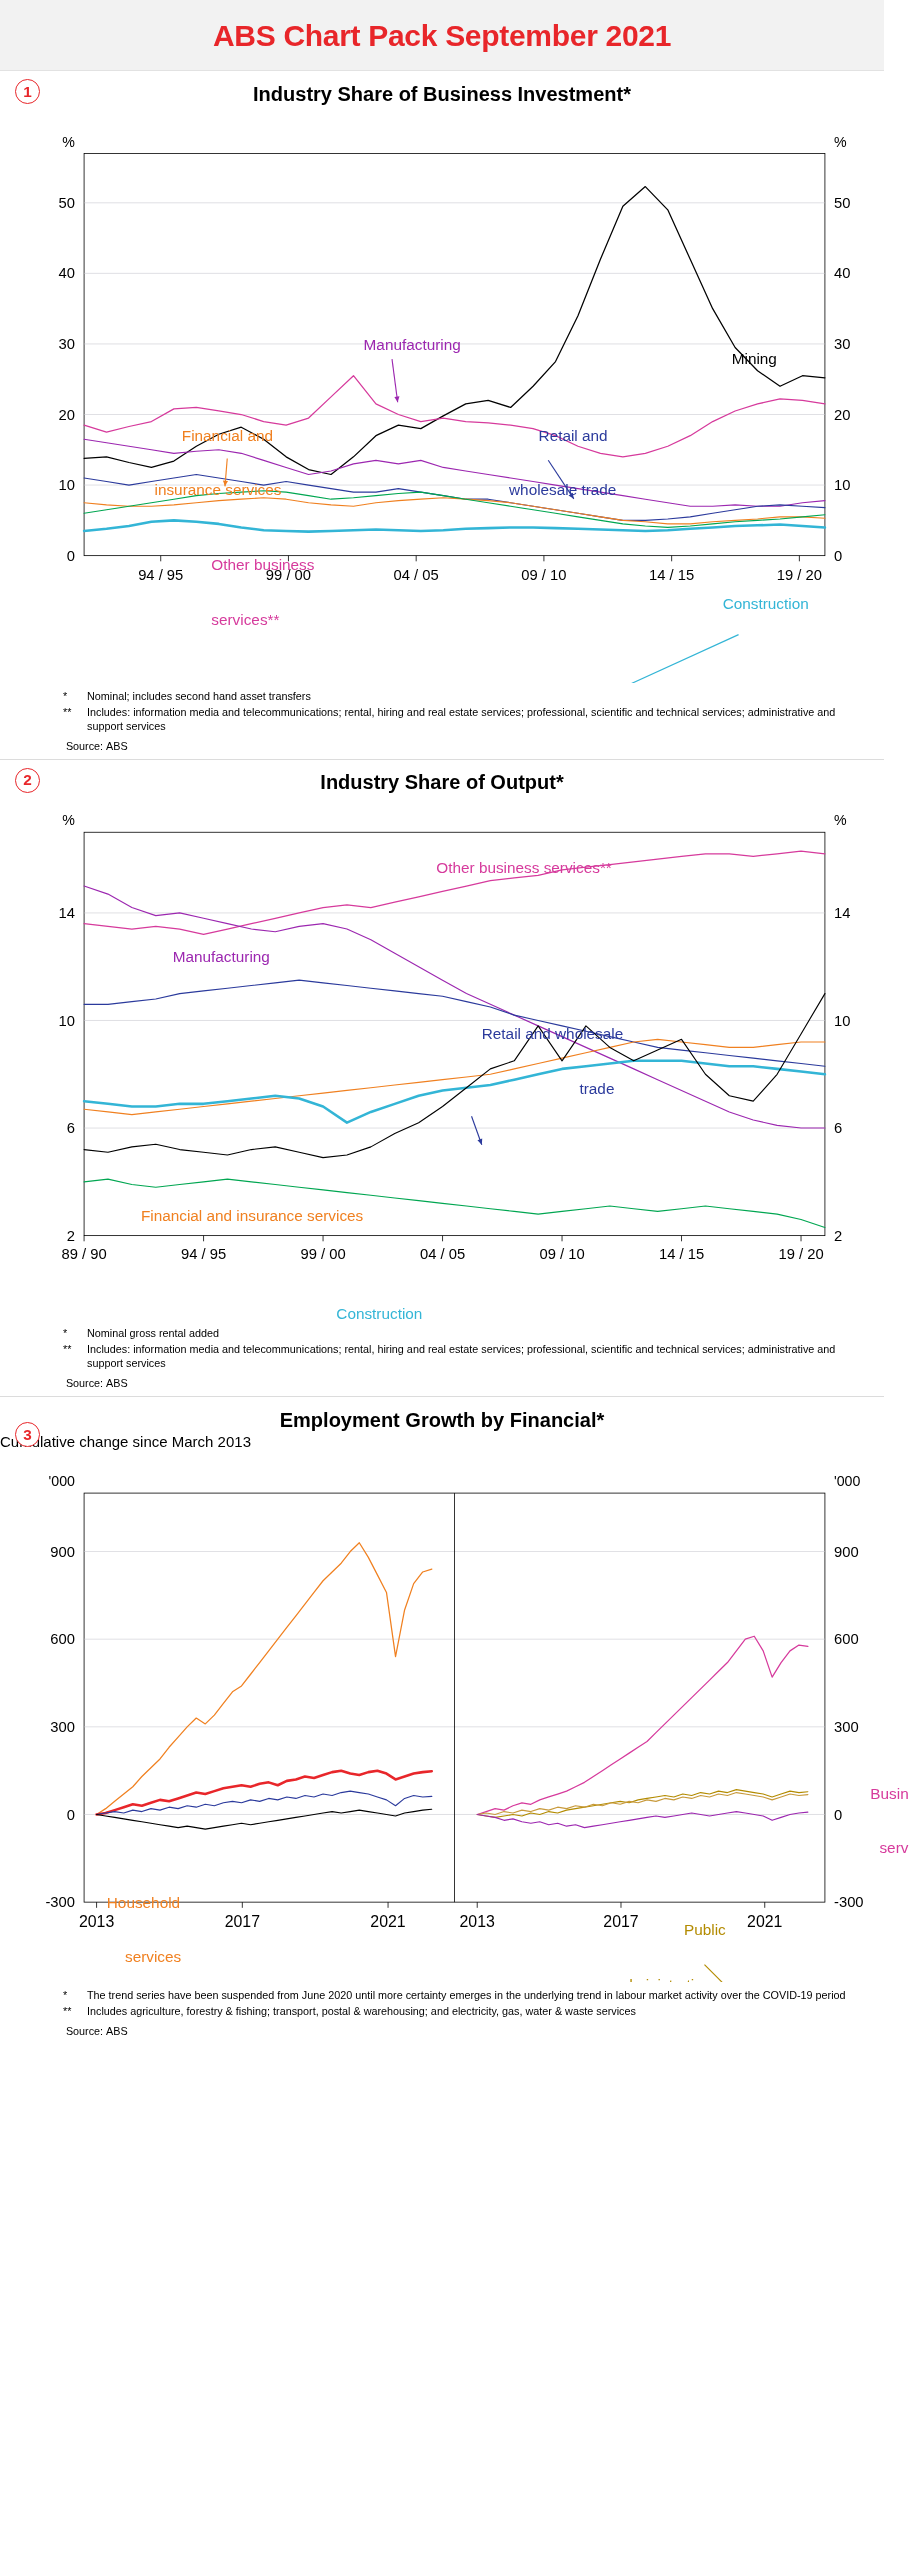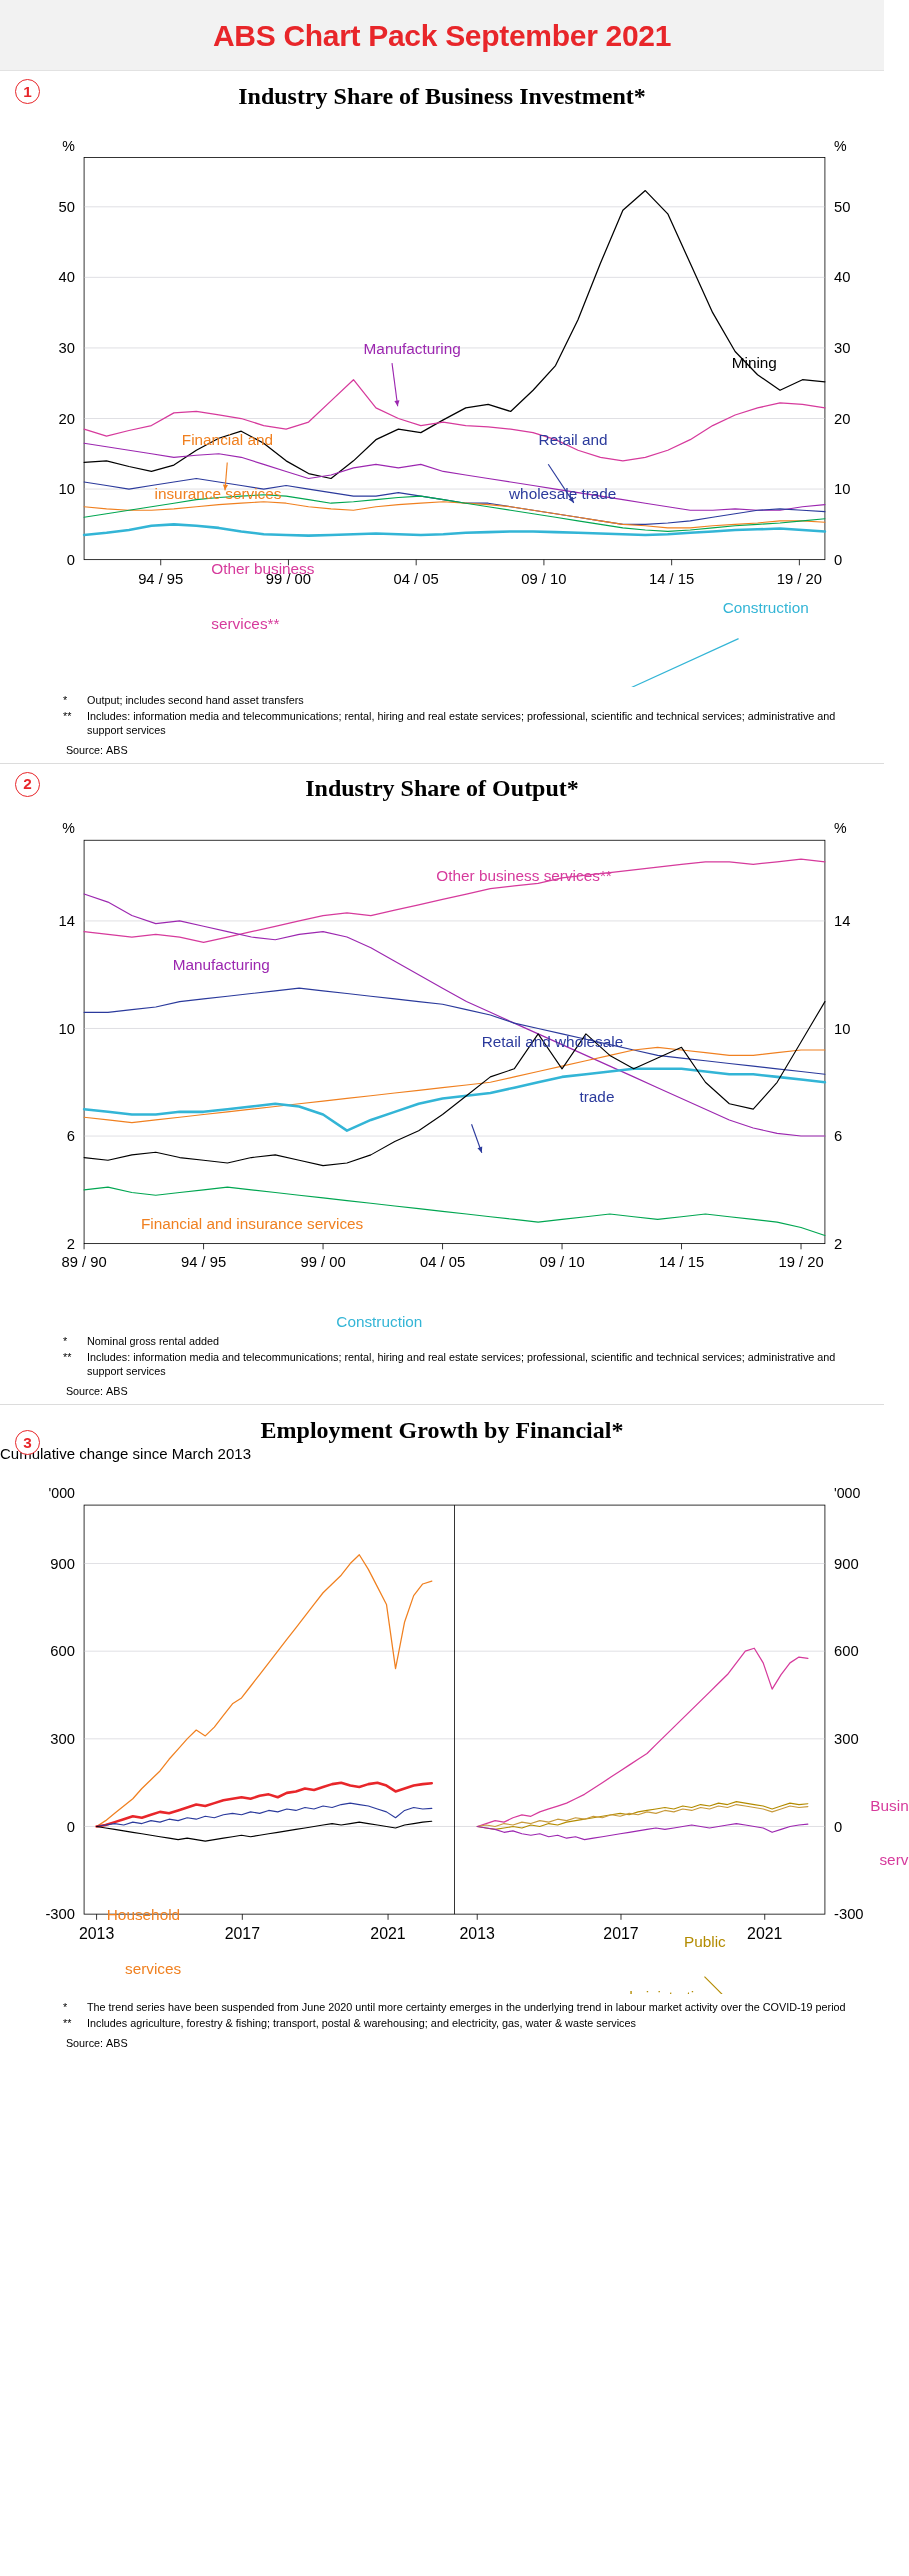--- a/index.html
+++ b/index.html
@@ -48,25 +48,24 @@
     font-size: 15.3px;
     font-weight: bold;
     display: flex;
     align-items: center;
     justify-content: center;
     background: #fff;
     box-sizing: border-box;
   }
   .panel-title {
     text-align: center;
-    font-size: 24px;
+    font-size: 20px;
     font-weight: bold;
     margin: 3.4px 0 1.1px 0;
     padding: 0 33px;
-    font-family: Liberation Serif, serif;
   }
   .panel-subtitle {
     text-align: left;
     font-size: 15px;
     margin: 1.1px 0 2.3px 0;
   }
   .chart-wrap {
     position: relative;
     margin: 3.4px auto 0 auto;
   }
@@ -173,21 +172,21 @@
           </g>
           <g>
             <line x1="1300" y1="925" x2="1070" y2="1030" stroke="#33b5d6" stroke-width="2"></line>
             <polygon points="1070.0,1030.0 1077.3,1021.7 1081.0,1029.9" fill="#33b5d6"></polygon>
           </g>
         </svg>
     </div>
     <div class="notes">
       <div class="note-row">
         <div class="note-mark">*</div>
-        <div class="note-text">Output; includes second hand asset transfers</div>
+        <div class="note-text">Nominal; includes second hand asset transfers</div>
       </div>
       <div class="note-row">
         <div class="note-mark">**</div>
         <div class="note-text">Includes: information media and telecommunications; rental, hiring and real estate services; professional, scientific and technical services; administrative and support services</div>
       </div>
       <div class="source">
         <div class="source-label">Source:</div>
         <div>ABS</div>
       </div>
     </div>

